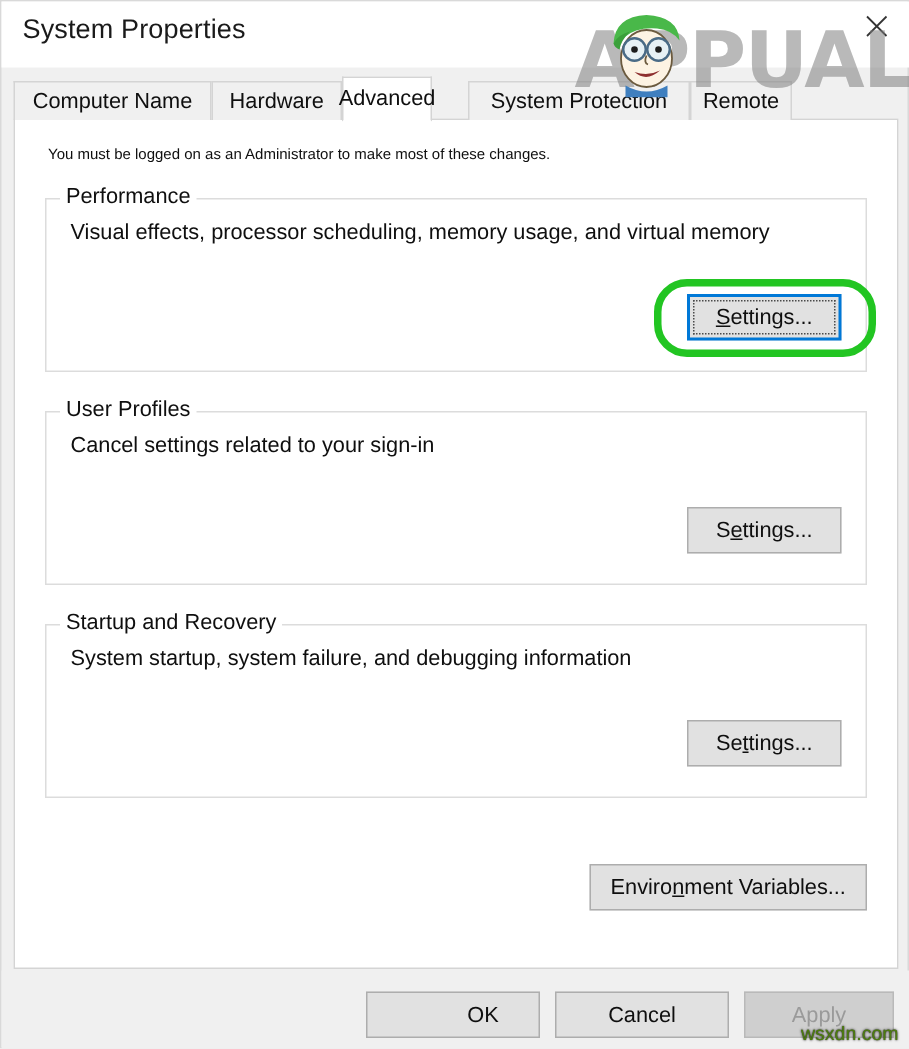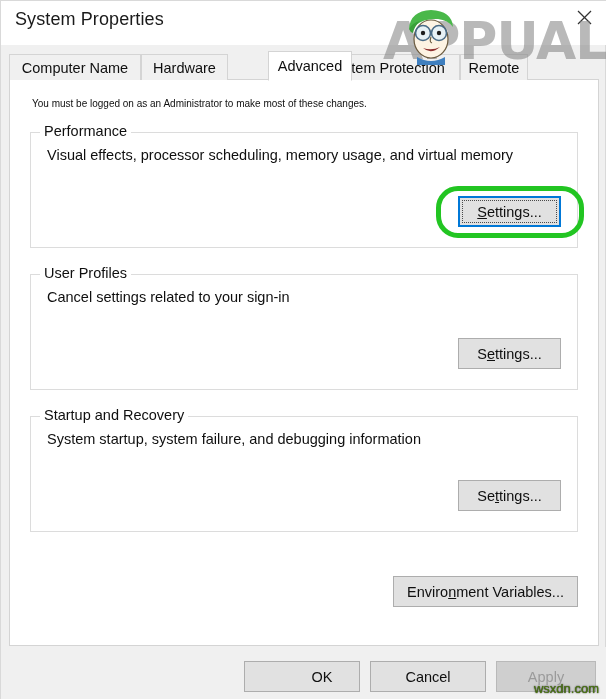--- a/index.html
+++ b/index.html
@@ -276,21 +276,21 @@
     </svg>
   </div>
 
   <div class="tabstrip">
     <div class="tab" style="left:0px;width:132px;">
       <span>Computer Name</span>
     </div>
     <div class="tab" style="left:132px;width:87px;">
       <span>Hardware</span>
     </div>
-    <div class="tab selected" style="left:219px;width:84px;margin-left:40px;">
+    <div class="tab selected" style="left:219px;width:60px;">
       <span>Advanced</span>
     </div>
     <div class="tab" style="left:303px;width:148px;">
       <span>System Protection</span>
     </div>
     <div class="tab" style="left:451px;width:68px;">
       <span>Remote</span>
     </div>
   </div>
 

